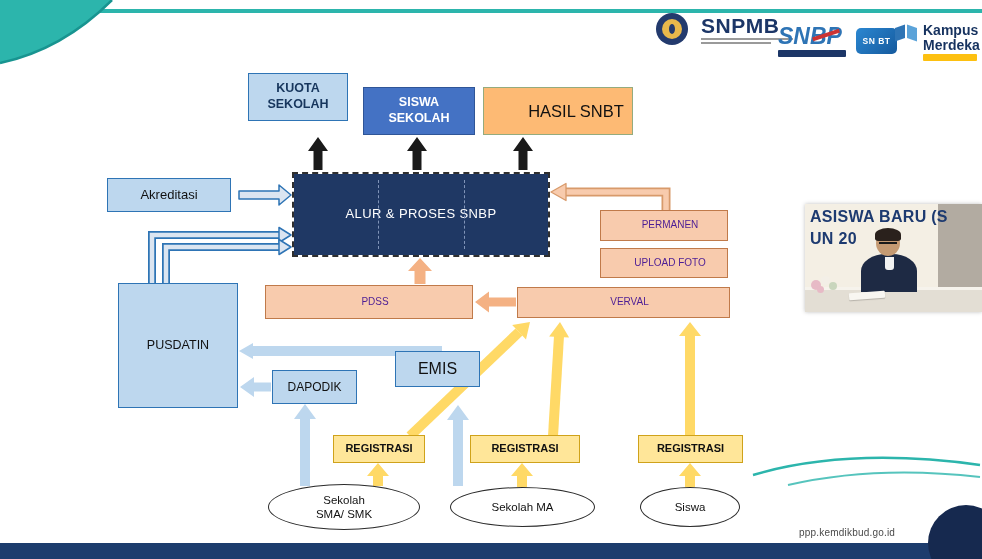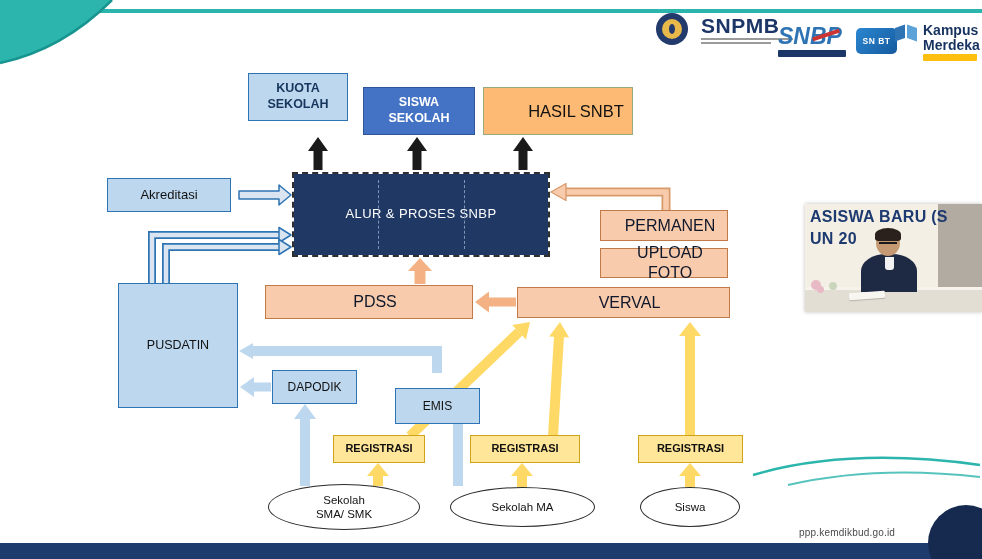--- a/index.html
+++ b/index.html
@@ -16,21 +16,21 @@
                  background:#16294f;z-index:8;}
 
   
   .box{position:absolute;box-sizing:border-box;display:flex;flex-direction:column;align-items:center;
        justify-content:center;text-align:center;z-index:2;line-height:1.25;}
   .blue-box{background:#bdd7ee;border:1.5px solid #2e74b5;color:#17365d;font-size:12.5px;}
   .medblue-box{background:#4472c4;border:1.5px solid #2f5597;color:#ffffff;font-size:12.5px;font-weight:600;}
   .green-box{background:#fdba74;border:1.5px solid #94ab7e;color:#111111;font-size:16.5px;font-weight:400;padding-left:36px;}
   .navy-box{background:#1f3864;background-clip:padding-box;border:2px dashed #2f2f2f;color:#ffffff;
             font-size:13px;font-weight:400;letter-spacing:0.4px;}
-  .peach-box{background:#f8cbad;border:1.4px solid #c07a4a;color:#0f172a;font-size:16px;padding-left:12px;}
+  .peach-box{background:#f8cbad;border:1.4px solid #c07a4a;color:#4c1d95;font-size:10px;padding-left:12px;}
   .yellow-box{background:#ffe699;border:1.4px solid #cfa21a;color:#111111;font-size:11px;font-weight:700;}
   .oval-box{background:#ffffff;border:1.5px solid #2b2b2b;border-radius:50%;color:#111111;font-size:11.5px;}
   .alur-div{position:absolute;top:6px;bottom:6px;width:0;border-left:1.5px dashed #8094b8;}
   .arrows{position:absolute;left:0;top:0;z-index:1;pointer-events:none;}
 
   
   .logo-row{position:absolute;left:0;top:0;width:982px;height:64px;z-index:5;}
   .logo-snpmb{position:absolute;left:656px;top:13px;display:flex;align-items:center;gap:13px;}
   .emblem-outer{width:32px;height:32px;border-radius:50%;background:#233a6d;position:relative;}
   .emblem-inner{position:absolute;left:6px;top:6px;width:20px;height:20px;border-radius:50%;background:#e8b84b;}
@@ -225,21 +225,21 @@
   <div class="box peach-box" style="left:517px;top:287px;width:213px;height:31px;">
     <span>VERVAL</span>
   </div>
 
   <div class="box blue-box" style="left:118px;top:283px;width:120px;height:125px;font-size:12.5px;color:#111;">
     <span>PUSDATIN</span>
   </div>
   <div class="box blue-box" style="left:272px;top:370px;width:85px;height:34px;font-size:12px;color:#111;">
     <span>DAPODIK</span>
   </div>
-  <div class="box blue-box" style="left:395px;top:388px;width:85px;height:36px;font-size:12px;color:#111;">
+  <div class="box blue-box" style="left:395px;top:351px;width:85px;height:36px;font-size:16px;color:#111;">
     <span>EMIS</span>
   </div>
 
   <div class="box yellow-box" style="left:333px;top:435px;width:92px;height:28px;">
     <span>REGISTRASI</span>
   </div>
   <div class="box yellow-box" style="left:470px;top:435px;width:110px;height:28px;">
     <span>REGISTRASI</span>
   </div>
   <div class="box yellow-box" style="left:638px;top:435px;width:105px;height:28px;">

